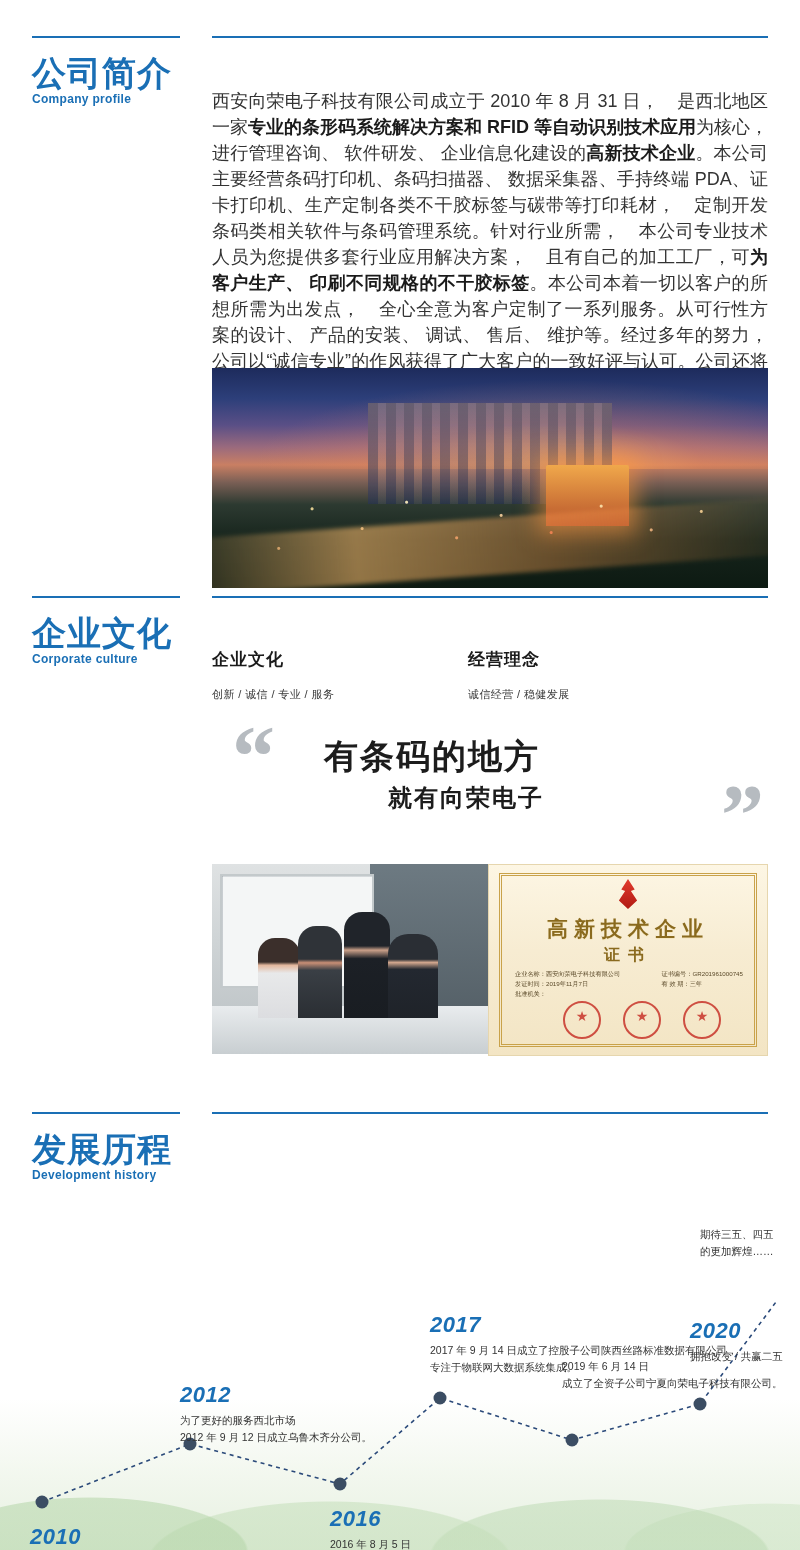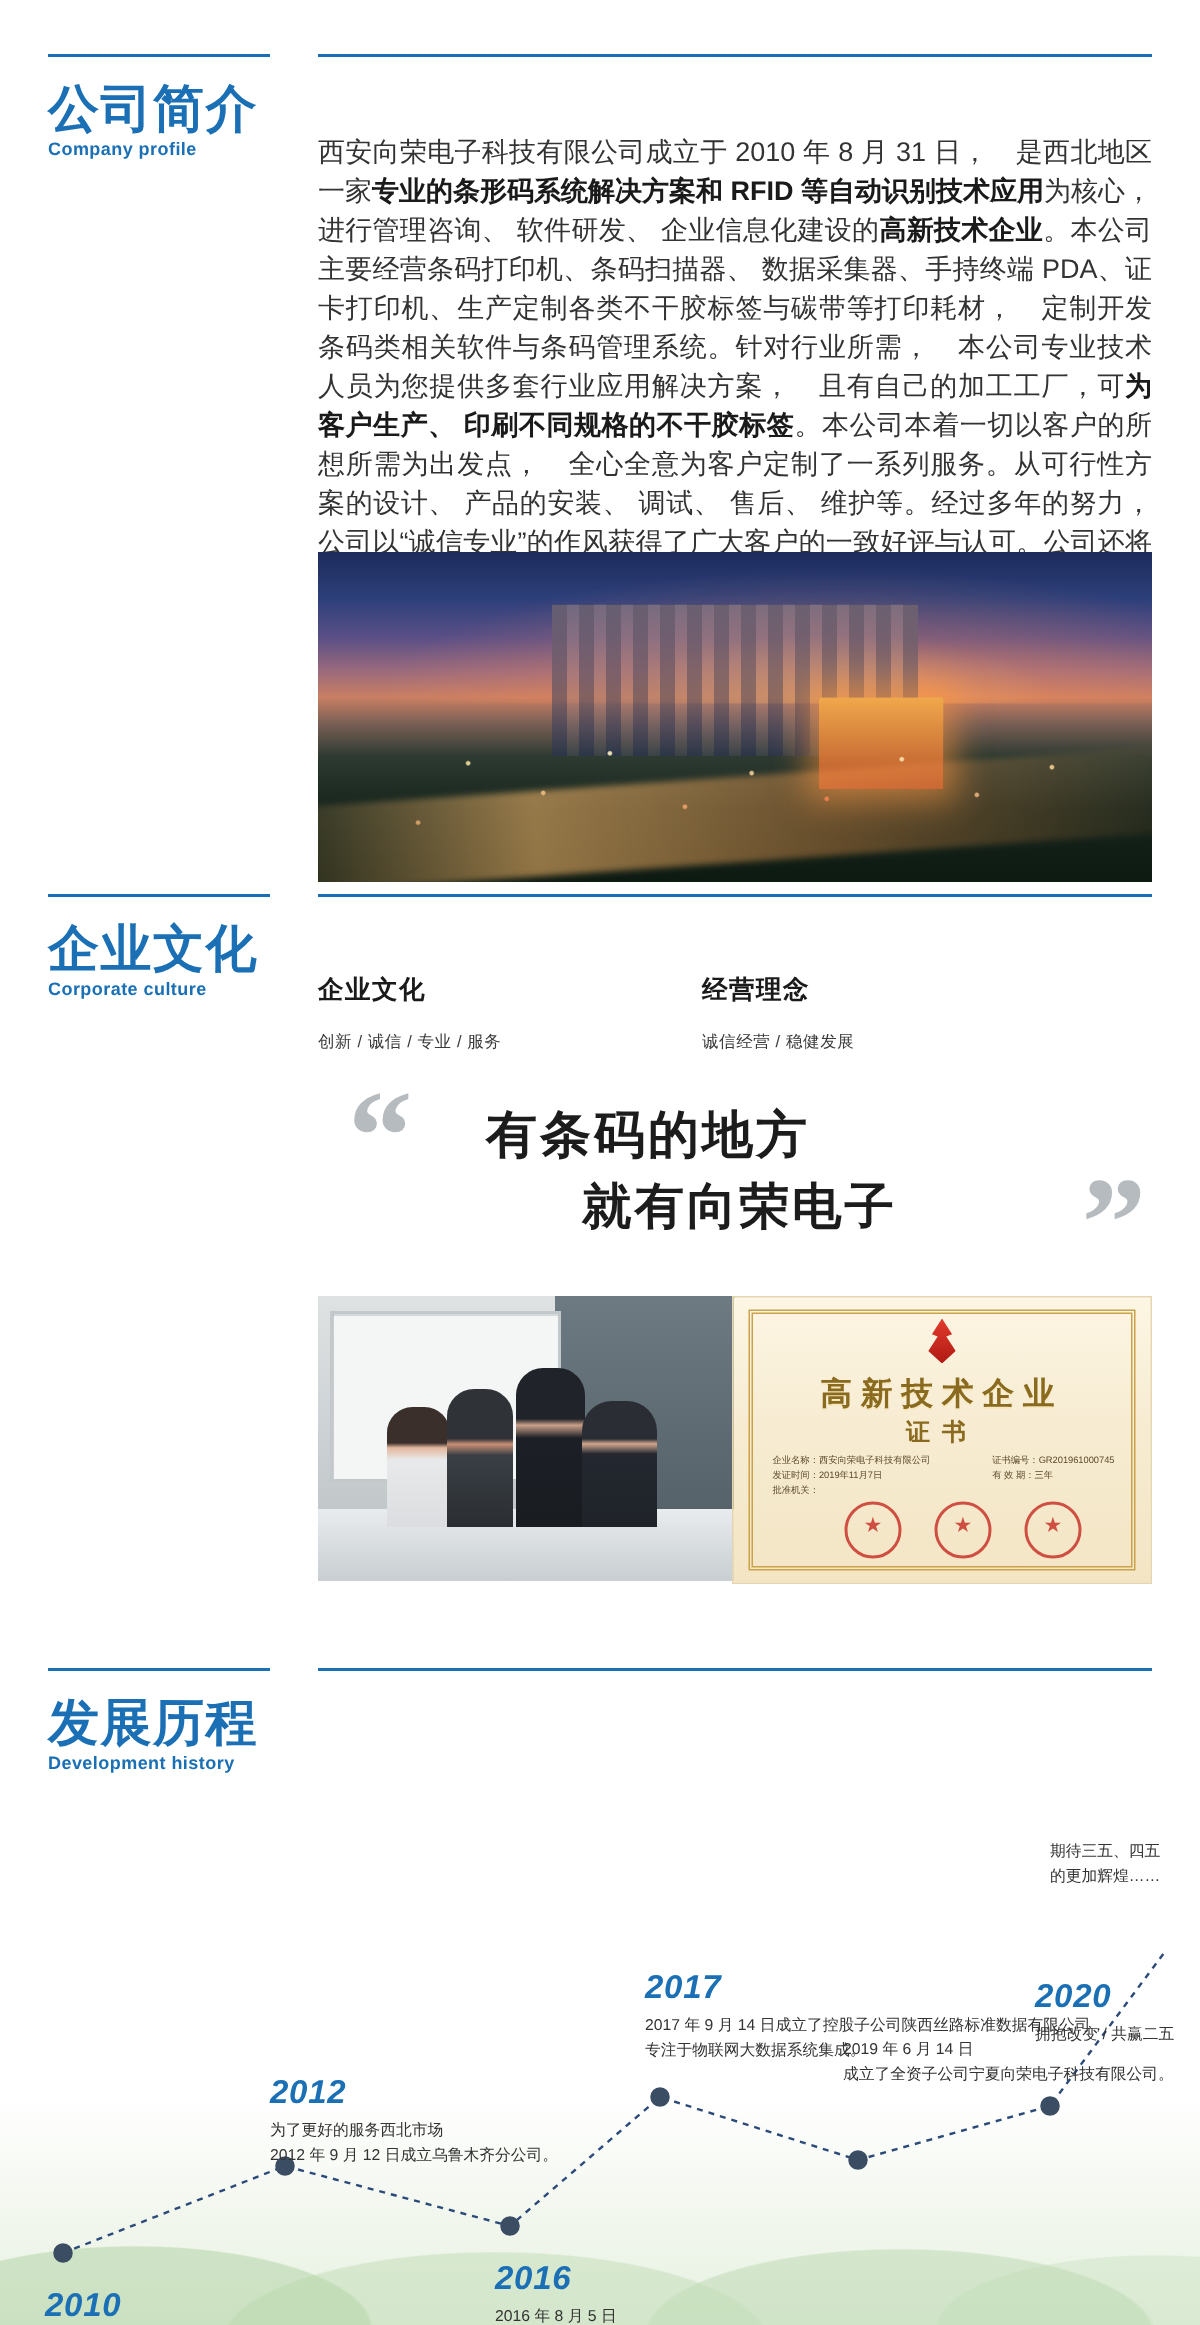--- a/index.html
+++ b/index.html
@@ -94,21 +94,21 @@
     position:absolute;font-size:86px;line-height:70px;color:#b6bbc0;
     font-family:"Liberation Serif","DejaVu Serif",serif;font-weight:bold;
   }
   .quote.open{left:20px;top:-4px;}
   .quote.close{right:4px;top:54px;}
   .slogan-l1{
     position:absolute;left:112px;top:8px;font-size:34px;font-weight:bold;
     color:#1c1c1c;letter-spacing:2px;
   }
   .slogan-l2{
-    position:absolute;left:176px;top:56px;font-size:33px;font-weight:bold;
+    position:absolute;left:176px;top:56px;font-size:24px;font-weight:bold;
     color:#1c1c1c;letter-spacing:2px;
   }
 
   .photo-row{position:absolute;left:212px;top:268px;width:556px;height:190px;}
   .photo-meeting{
     position:absolute;left:0;top:0;width:278px;height:190px;overflow:hidden;
     background:linear-gradient(180deg,#dfe2e3 0%,#cfd4d6 40%,#b9bfc2 100%);
   }
   .photo-meeting .board{
     position:absolute;left:8px;top:10px;width:150px;height:110px;background:#f4f6f6;

